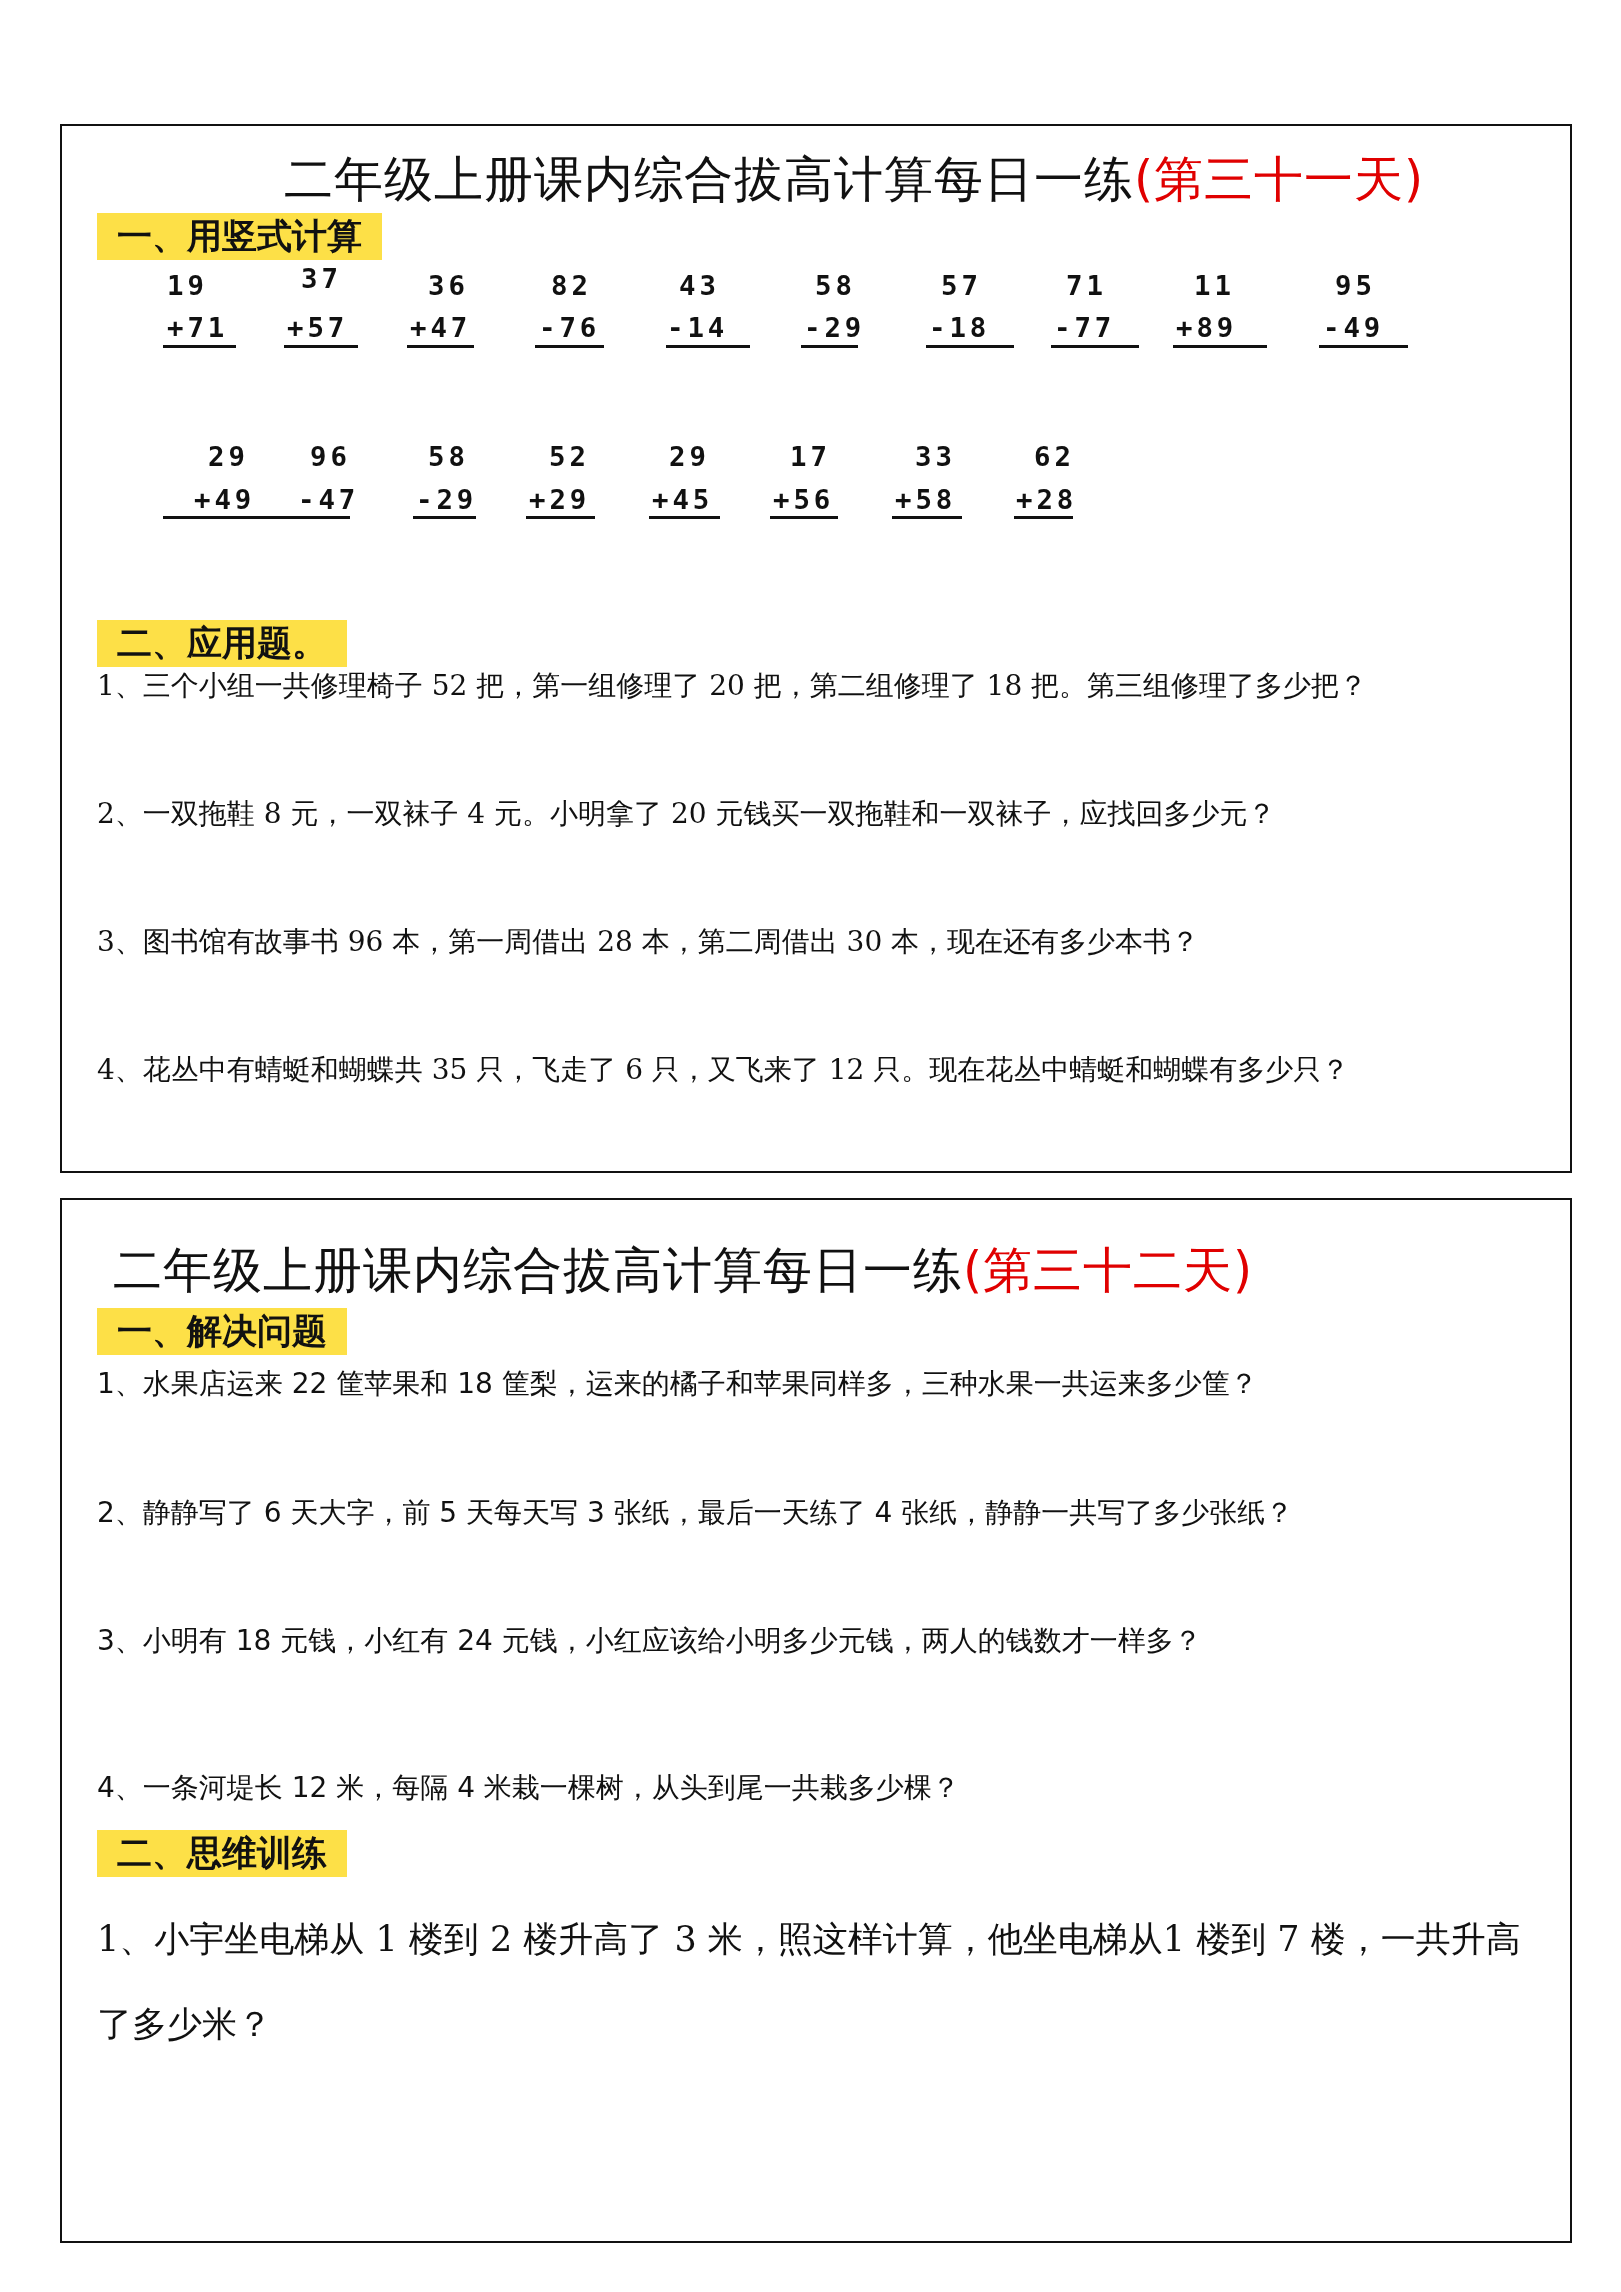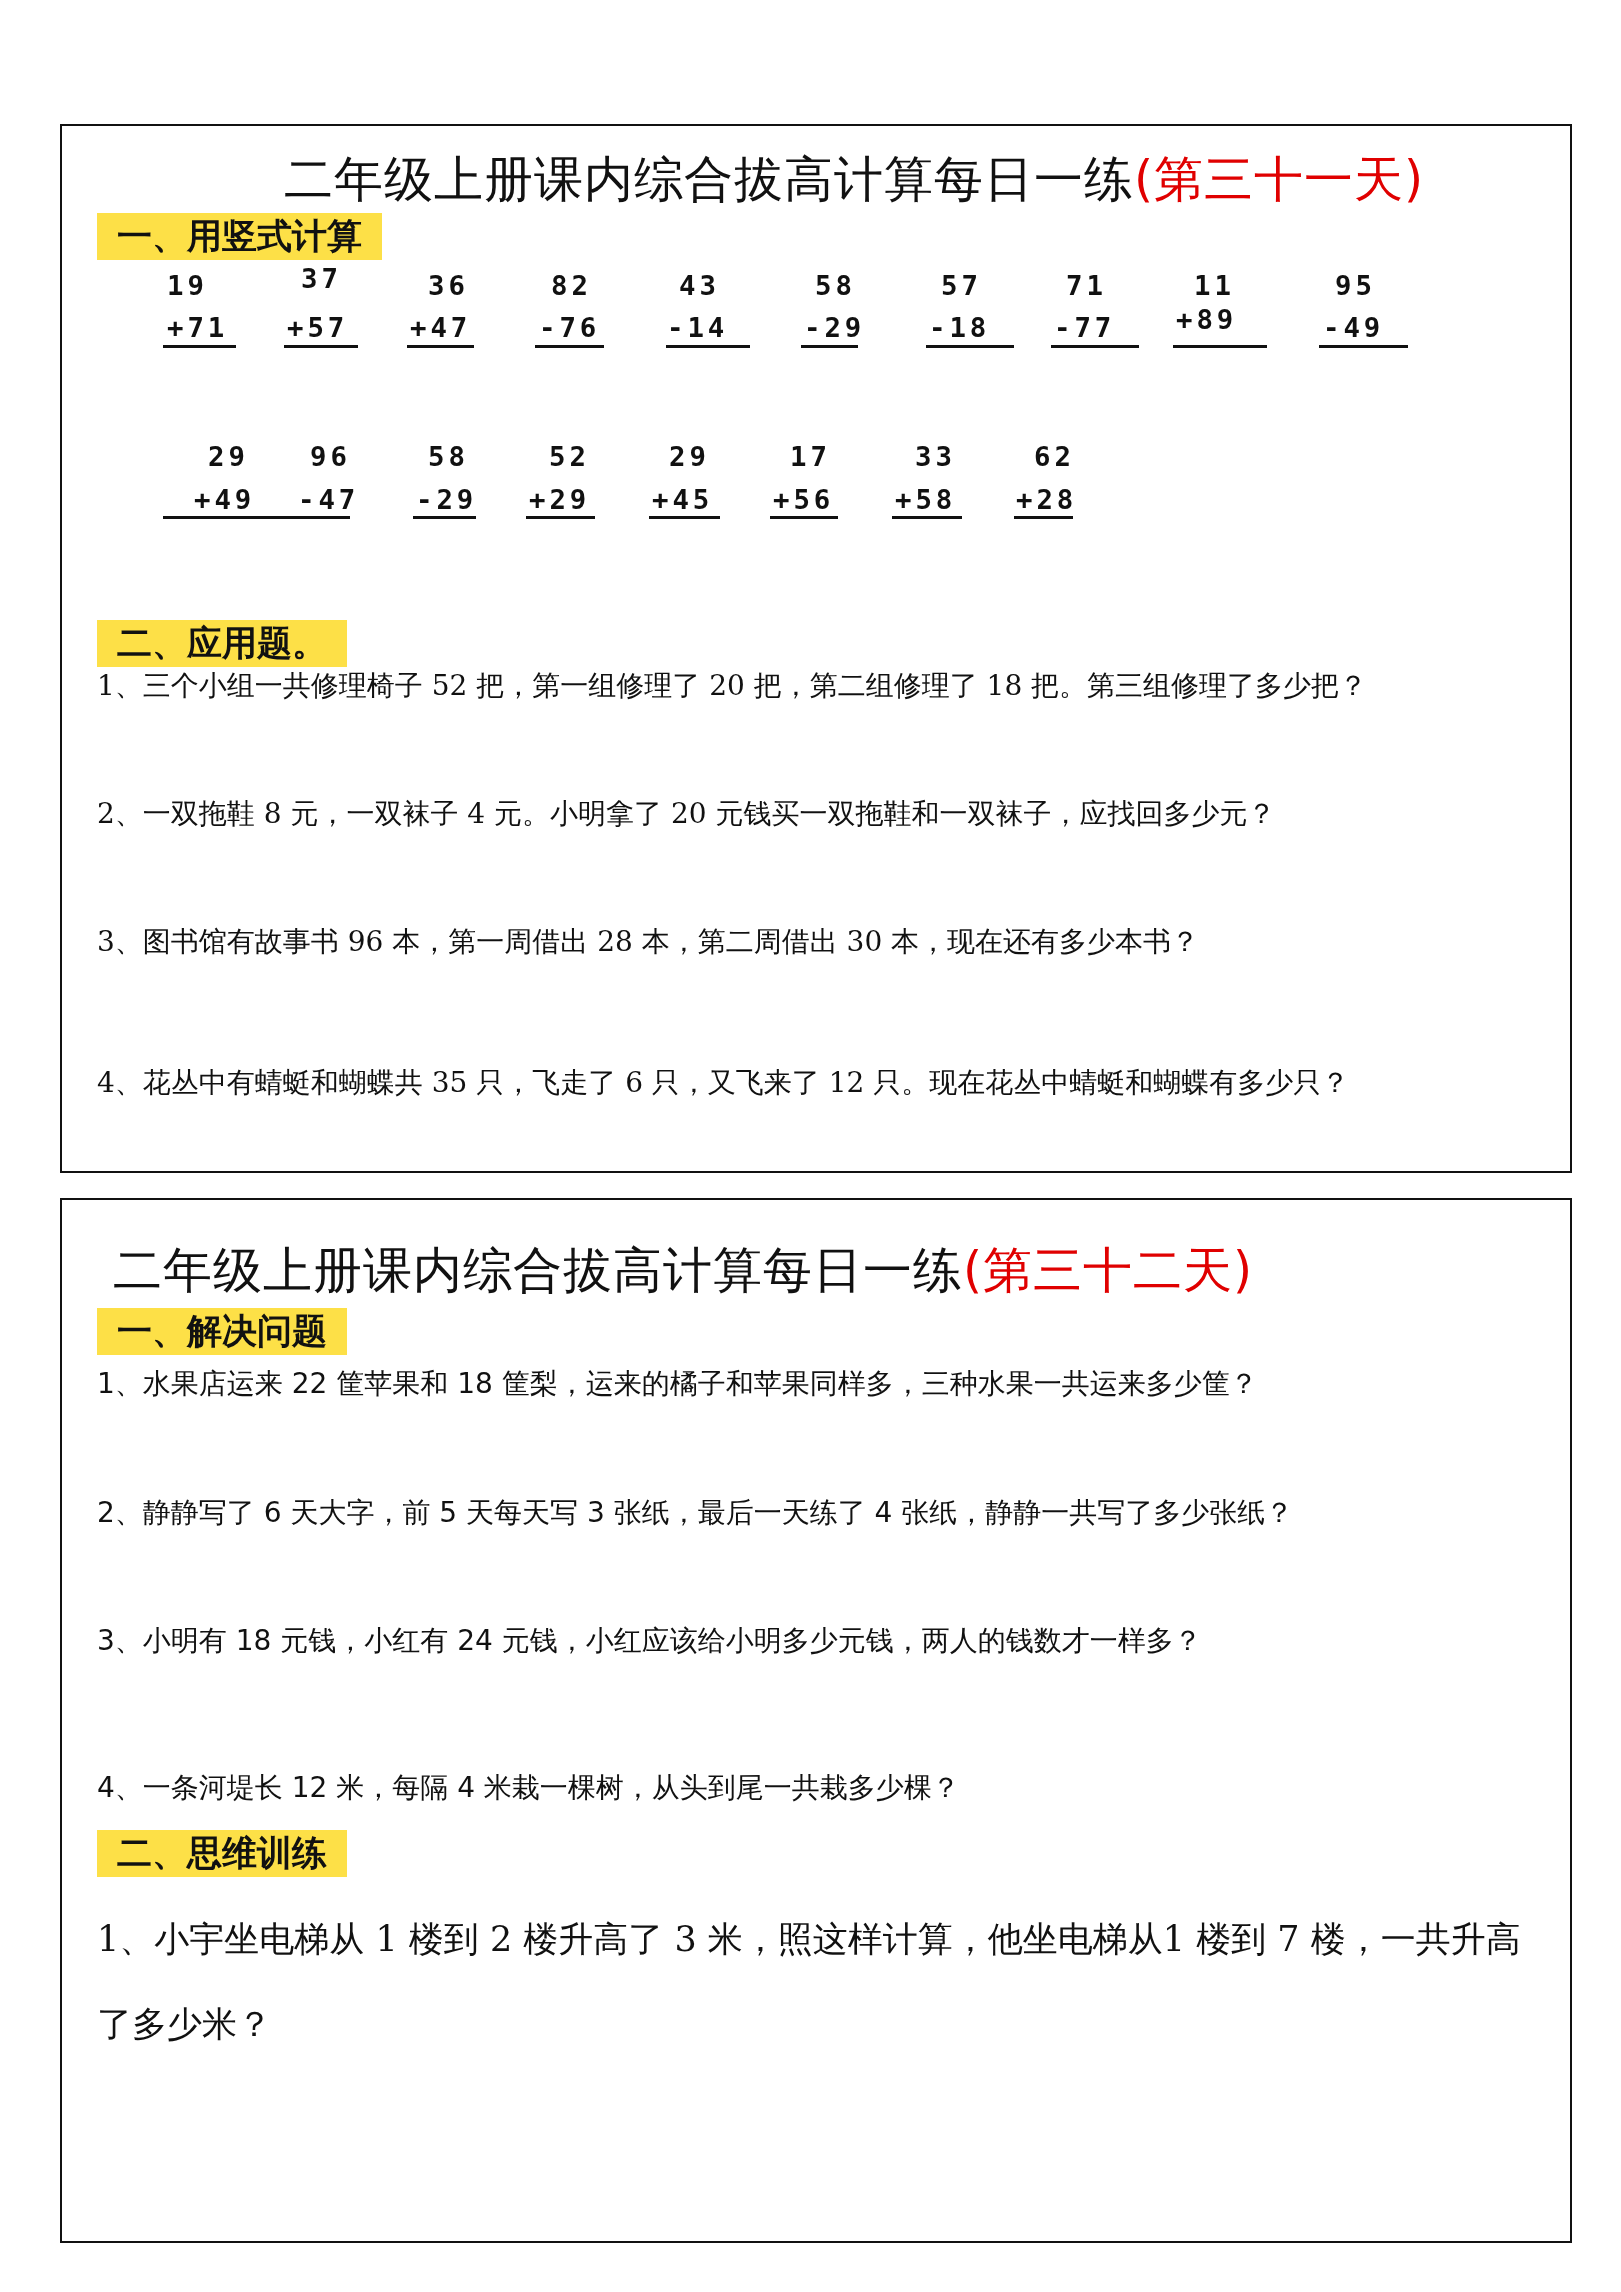--- a/index.html
+++ b/index.html
@@ -51,21 +51,21 @@
 
   <div class="calc" style="left:941px;top:270px;"><span>57</span></div>
   <div class="calc" style="left:929px;top:312px;"><span>-18</span></div>
   <div class="calc" style="left:0;top:0;"><div class="line" style="left:926px;top:345px;width:88px;"></div></div>
 
   <div class="calc" style="left:1066px;top:270px;"><span>71</span></div>
   <div class="calc" style="left:1054px;top:312px;"><span>-77</span></div>
   <div class="calc" style="left:0;top:0;"><div class="line" style="left:1051px;top:345px;width:88px;"></div></div>
 
   <div class="calc" style="left:1194px;top:270px;"><span>11</span></div>
-  <div class="calc" style="left:1176px;top:304px;"><span>+89</span></div>
+  <div class="calc" style="left:1176px;top:312px;"><span>+89</span></div>
   <div class="calc" style="left:0;top:0;"><div class="line" style="left:1173px;top:345px;width:94px;"></div></div>
 
   <div class="calc" style="left:1335px;top:270px;"><span>95</span></div>
   <div class="calc" style="left:1323px;top:312px;"><span>-49</span></div>
   <div class="calc" style="left:0;top:0;"><div class="line" style="left:1319px;top:345px;width:89px;"></div></div>
 </div>
 
 <div>
   <div class="calc" style="left:208px;top:441px;"><span>29</span></div>
   <div class="calc" style="left:194px;top:484px;"><span>+49</span></div>
@@ -95,21 +95,21 @@
 
   <div class="calc" style="left:1034px;top:441px;"><span>62</span></div>
   <div class="calc" style="left:1016px;top:484px;"><span>+28</span></div>
   <div class="calc" style="left:0;top:0;"><div class="line" style="left:1014px;top:516px;width:59px;"></div></div>
 </div>
 
 <div class="section" style="left:97px;top:620px;">二、应用题。</div>
 <div class="q" style="left:97px;top:667px;">1、三个小组一共修理椅子 52 把，第一组修理了 20 把，第二组修理了 18 把。第三组修理了多少把？</div>
 <div class="q" style="left:97px;top:795px;">2、一双拖鞋 8 元，一双袜子 4 元。小明拿了 20 元钱买一双拖鞋和一双袜子，应找回多少元？</div>
 <div class="q" style="left:97px;top:923px;">3、图书馆有故事书 96 本，第一周借出 28 本，第二周借出 30 本，现在还有多少本书？</div>
-<div class="q" style="left:97px;top:1051px;margin-top:13px;">4、花丛中有蜻蜓和蝴蝶共 35 只，飞走了 6 只，又飞来了 12 只。现在花丛中蜻蜓和蝴蝶有多少只？</div>
+<div class="q" style="left:97px;top:1051px;">4、花丛中有蜻蜓和蝴蝶共 35 只，飞走了 6 只，又飞来了 12 只。现在花丛中蜻蜓和蝴蝶有多少只？</div>
 
 <div class="box" style="left:60px;top:1198px;width:1512px;height:1045px;"></div>
 <div class="title" style="left:113px;top:1238px;">
   <span>二年级上册课内综合拔高计算每日一练</span><span class="red">(第三十二天)</span>
 </div>
 <div class="section" style="left:97px;top:1308px;">一、解决问题</div>
 <div class="q2" style="left:97px;top:1365px;">1、水果店运来 22 筐苹果和 18 筐梨，运来的橘子和苹果同样多，三种水果一共运来多少筐？</div>
 <div class="q2" style="left:97px;top:1494px;text-align:right;">2、静静写了 6 天大字，前 5 天每天写 3 张纸，最后一天练了 4 张纸，静静一共写了多少张纸？</div>
 <div class="q2" style="left:97px;top:1622px;">3、小明有 18 元钱，小红有 24 元钱，小红应该给小明多少元钱，两人的钱数才一样多？</div>
 <div class="q2" style="left:97px;top:1769px;">4、一条河堤长 12 米，每隔 4 米栽一棵树，从头到尾一共栽多少棵？</div>

